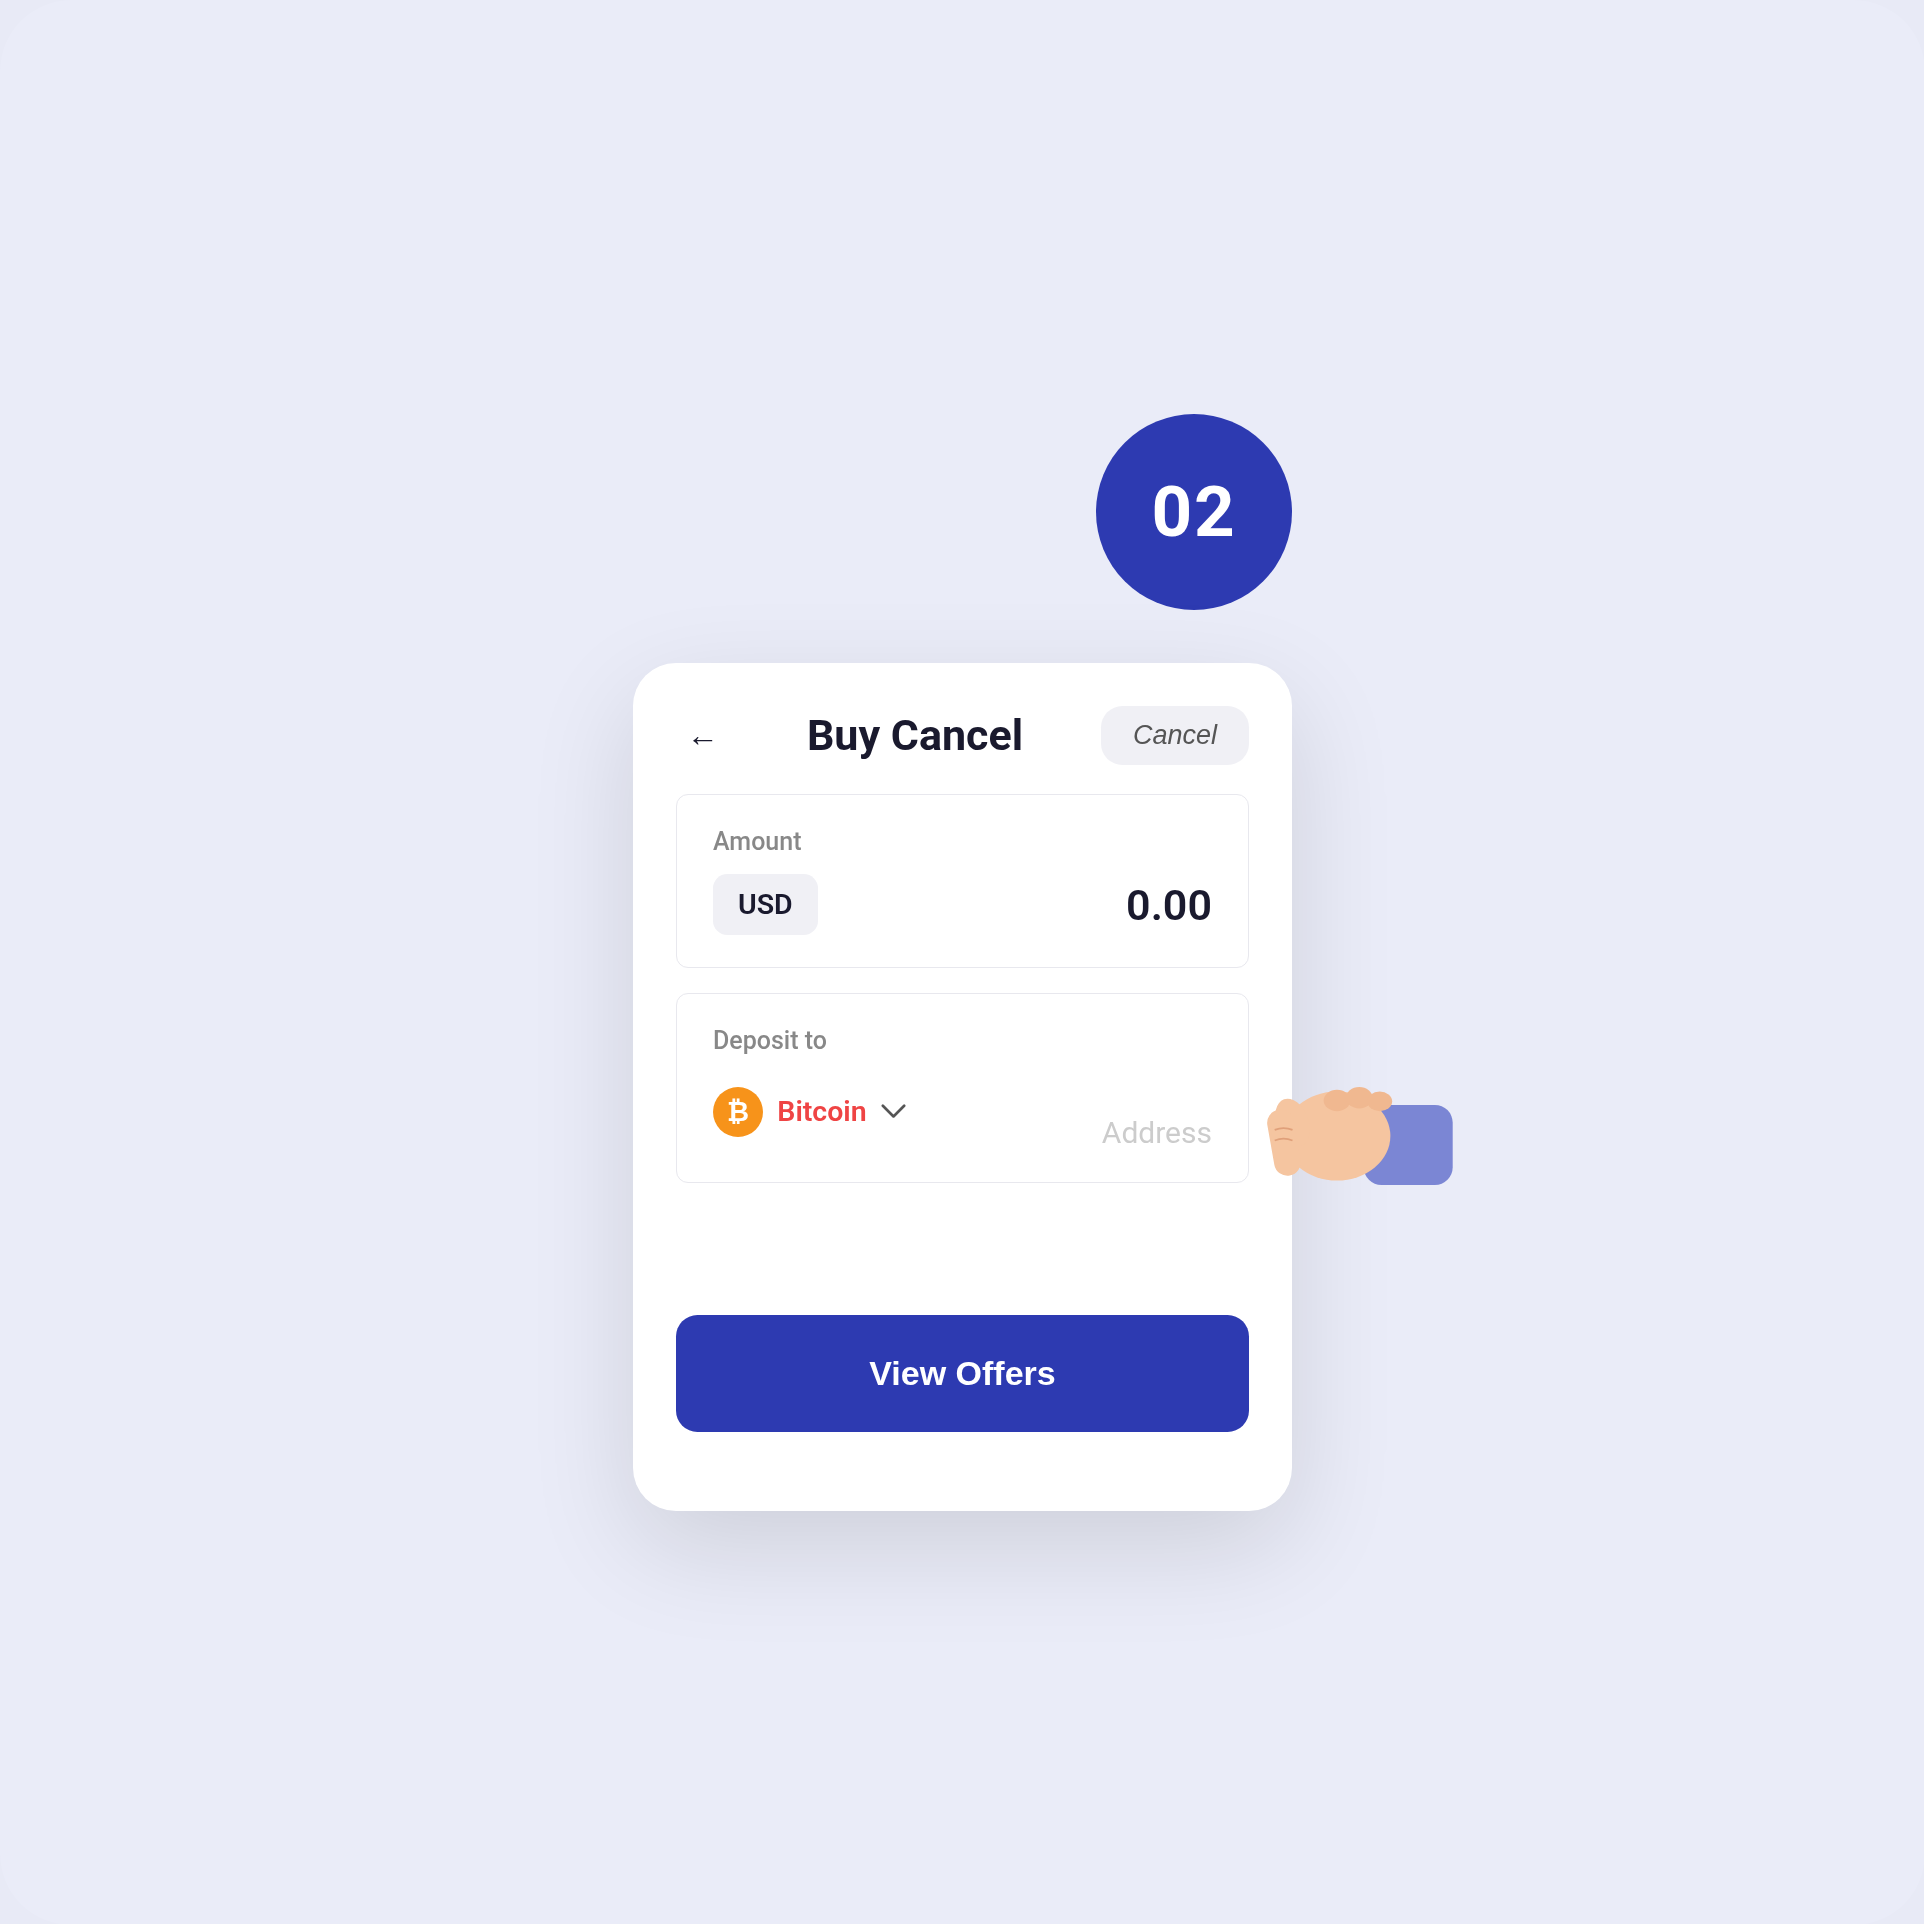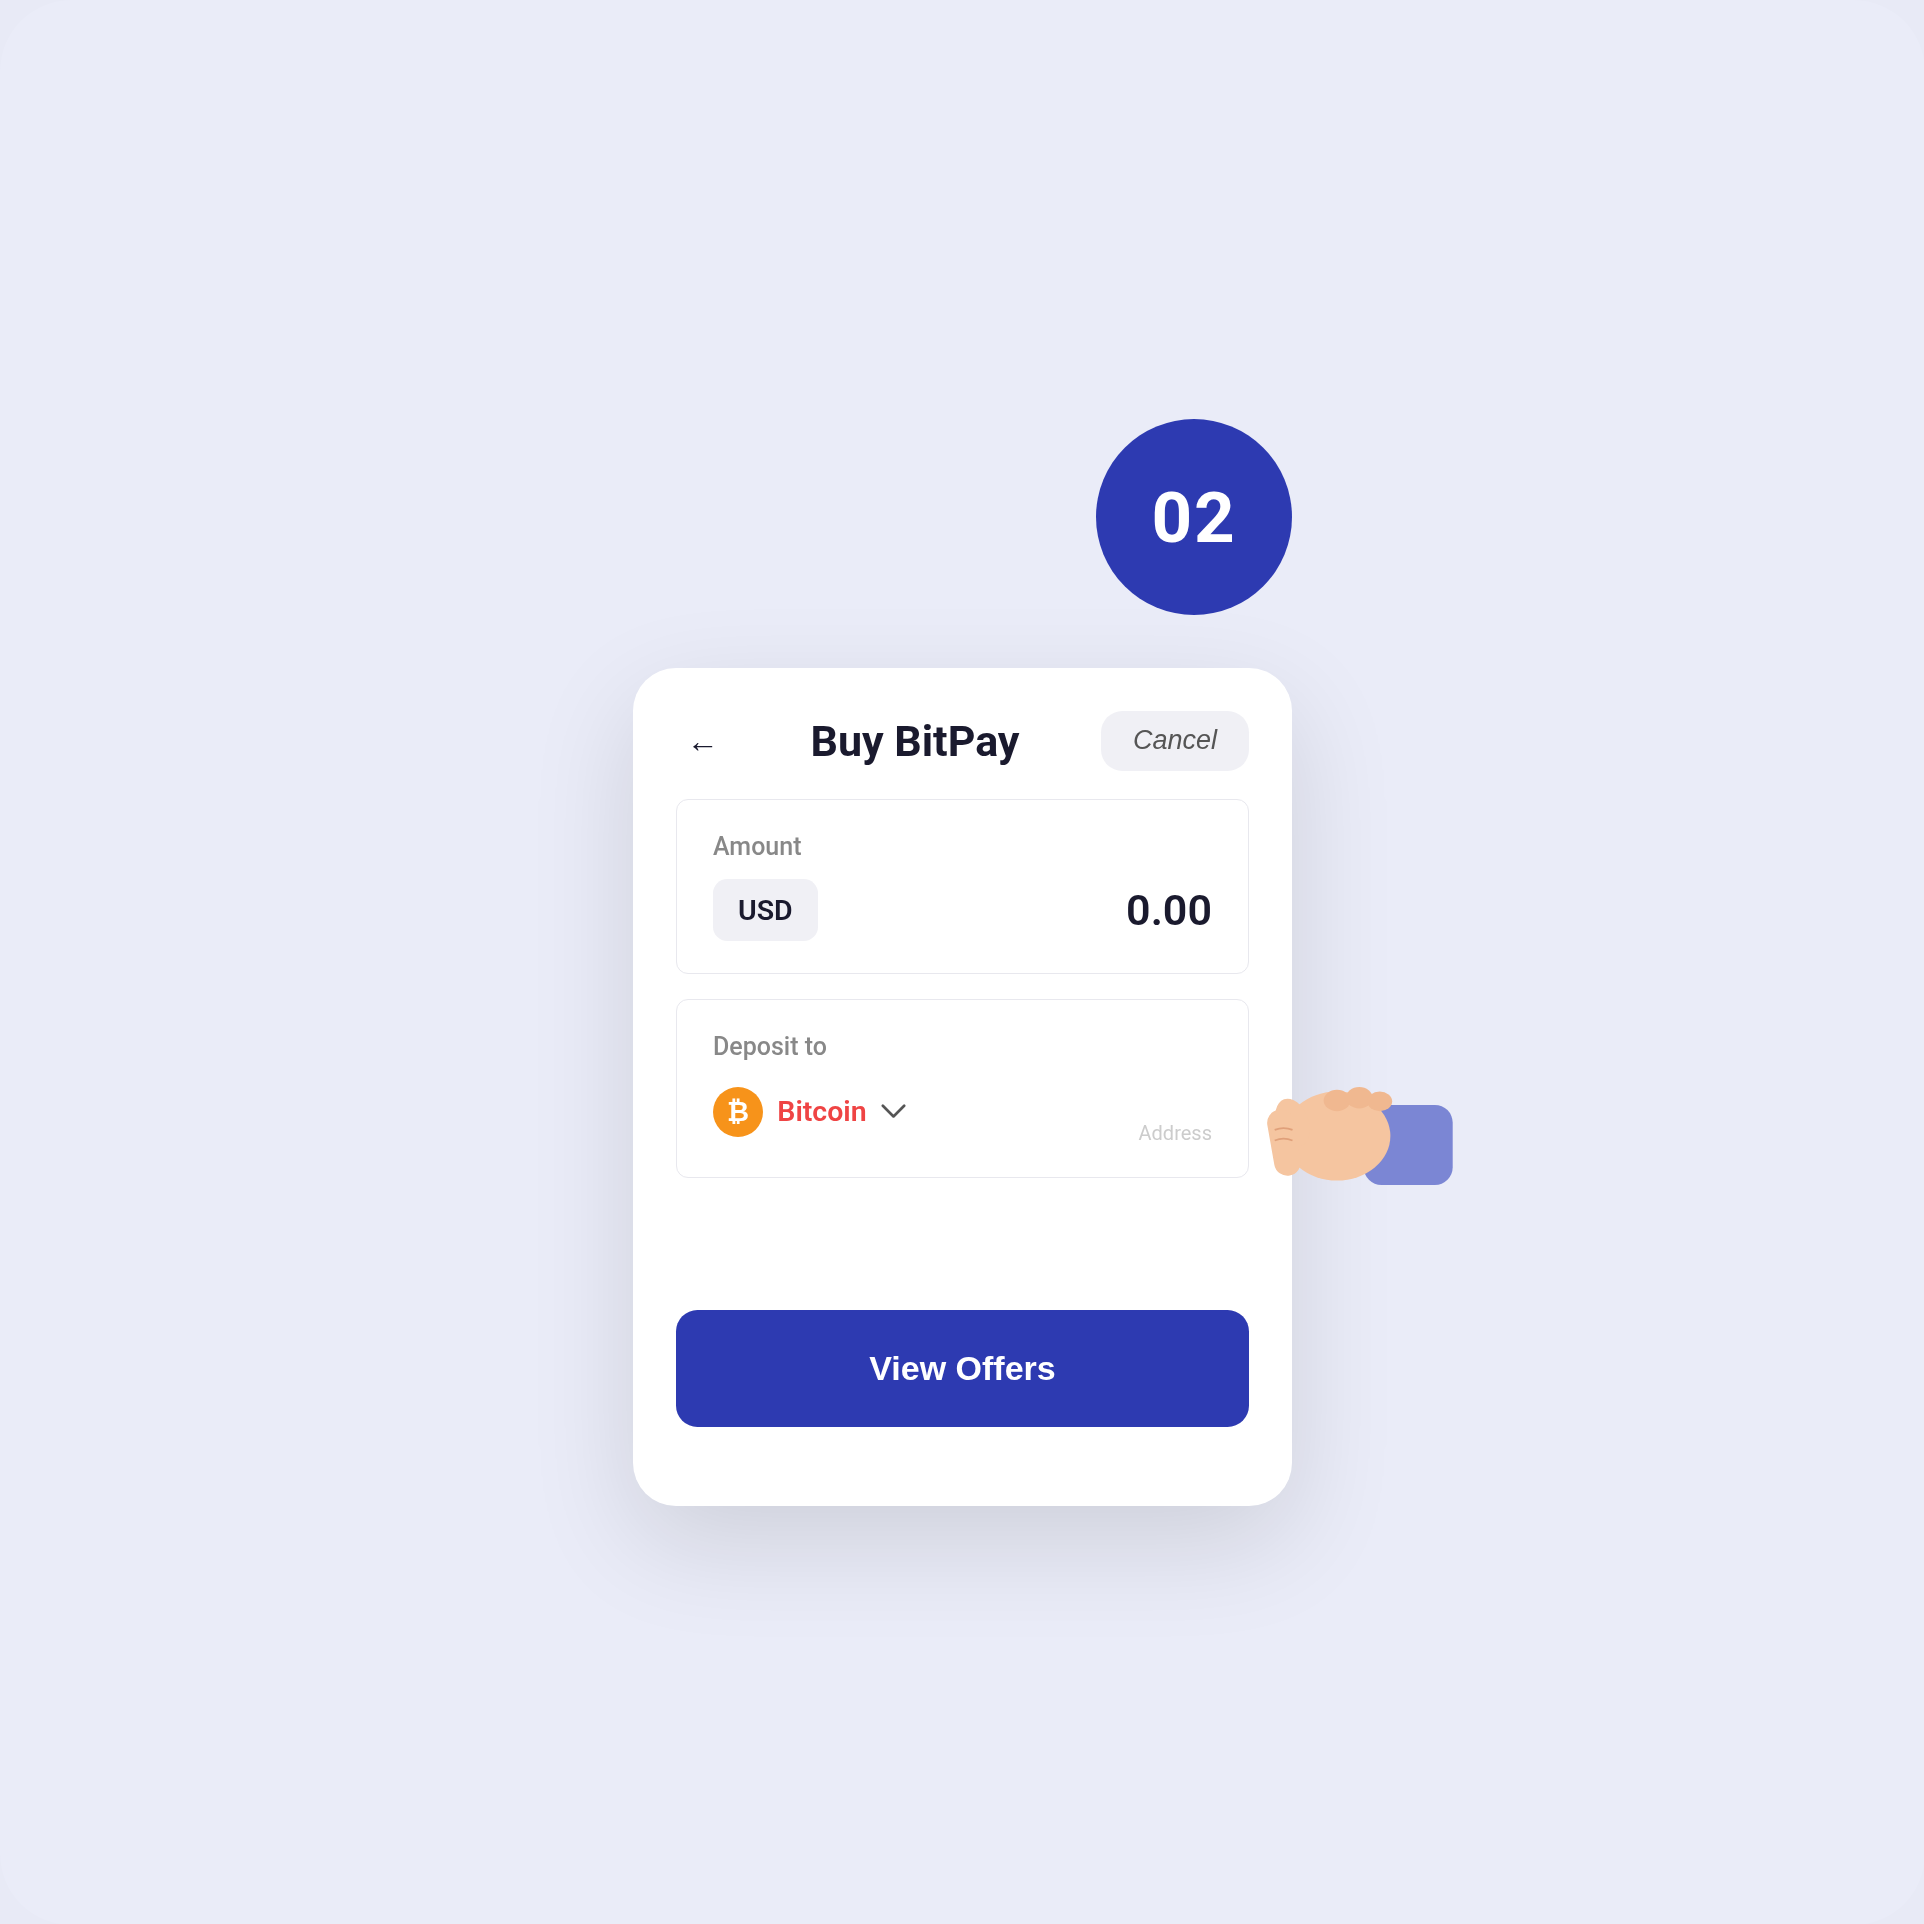--- a/index.html
+++ b/index.html
@@ -172,21 +172,21 @@
       font-weight: 900;
     }
 
     .bitcoin-label {
       font-size: 28.5px;
       font-weight: 600;
       color: #ef4444;
     }
 
     .address-placeholder {
-      font-size: 20px;
+      font-size: 30px;
       color: #ccc;
       margin-top: 42px;
     }
 
     
     .spacer {
       height: 107px;
     }
 
     
@@ -235,21 +235,21 @@
     <div class="step-badge">
       <span class="step-badge-text">02</span>
     </div>
 
     <div class="phone-card">
 
       <div class="card-header">
         <div class="back-button">
           <span class="back-arrow">←</span>
         </div>
-        <span class="card-title">Buy BitPay</span>
+        <span class="card-title">Buy Cancel</span>
         <button class="cancel-button">Cancel</button>
       </div>
 
       <div class="card-body">
 
         
         <div class="section-card">
           <div class="section-label">Amount</div>
           <div class="amount-row">
             <div class="currency-badge">USD</div>

